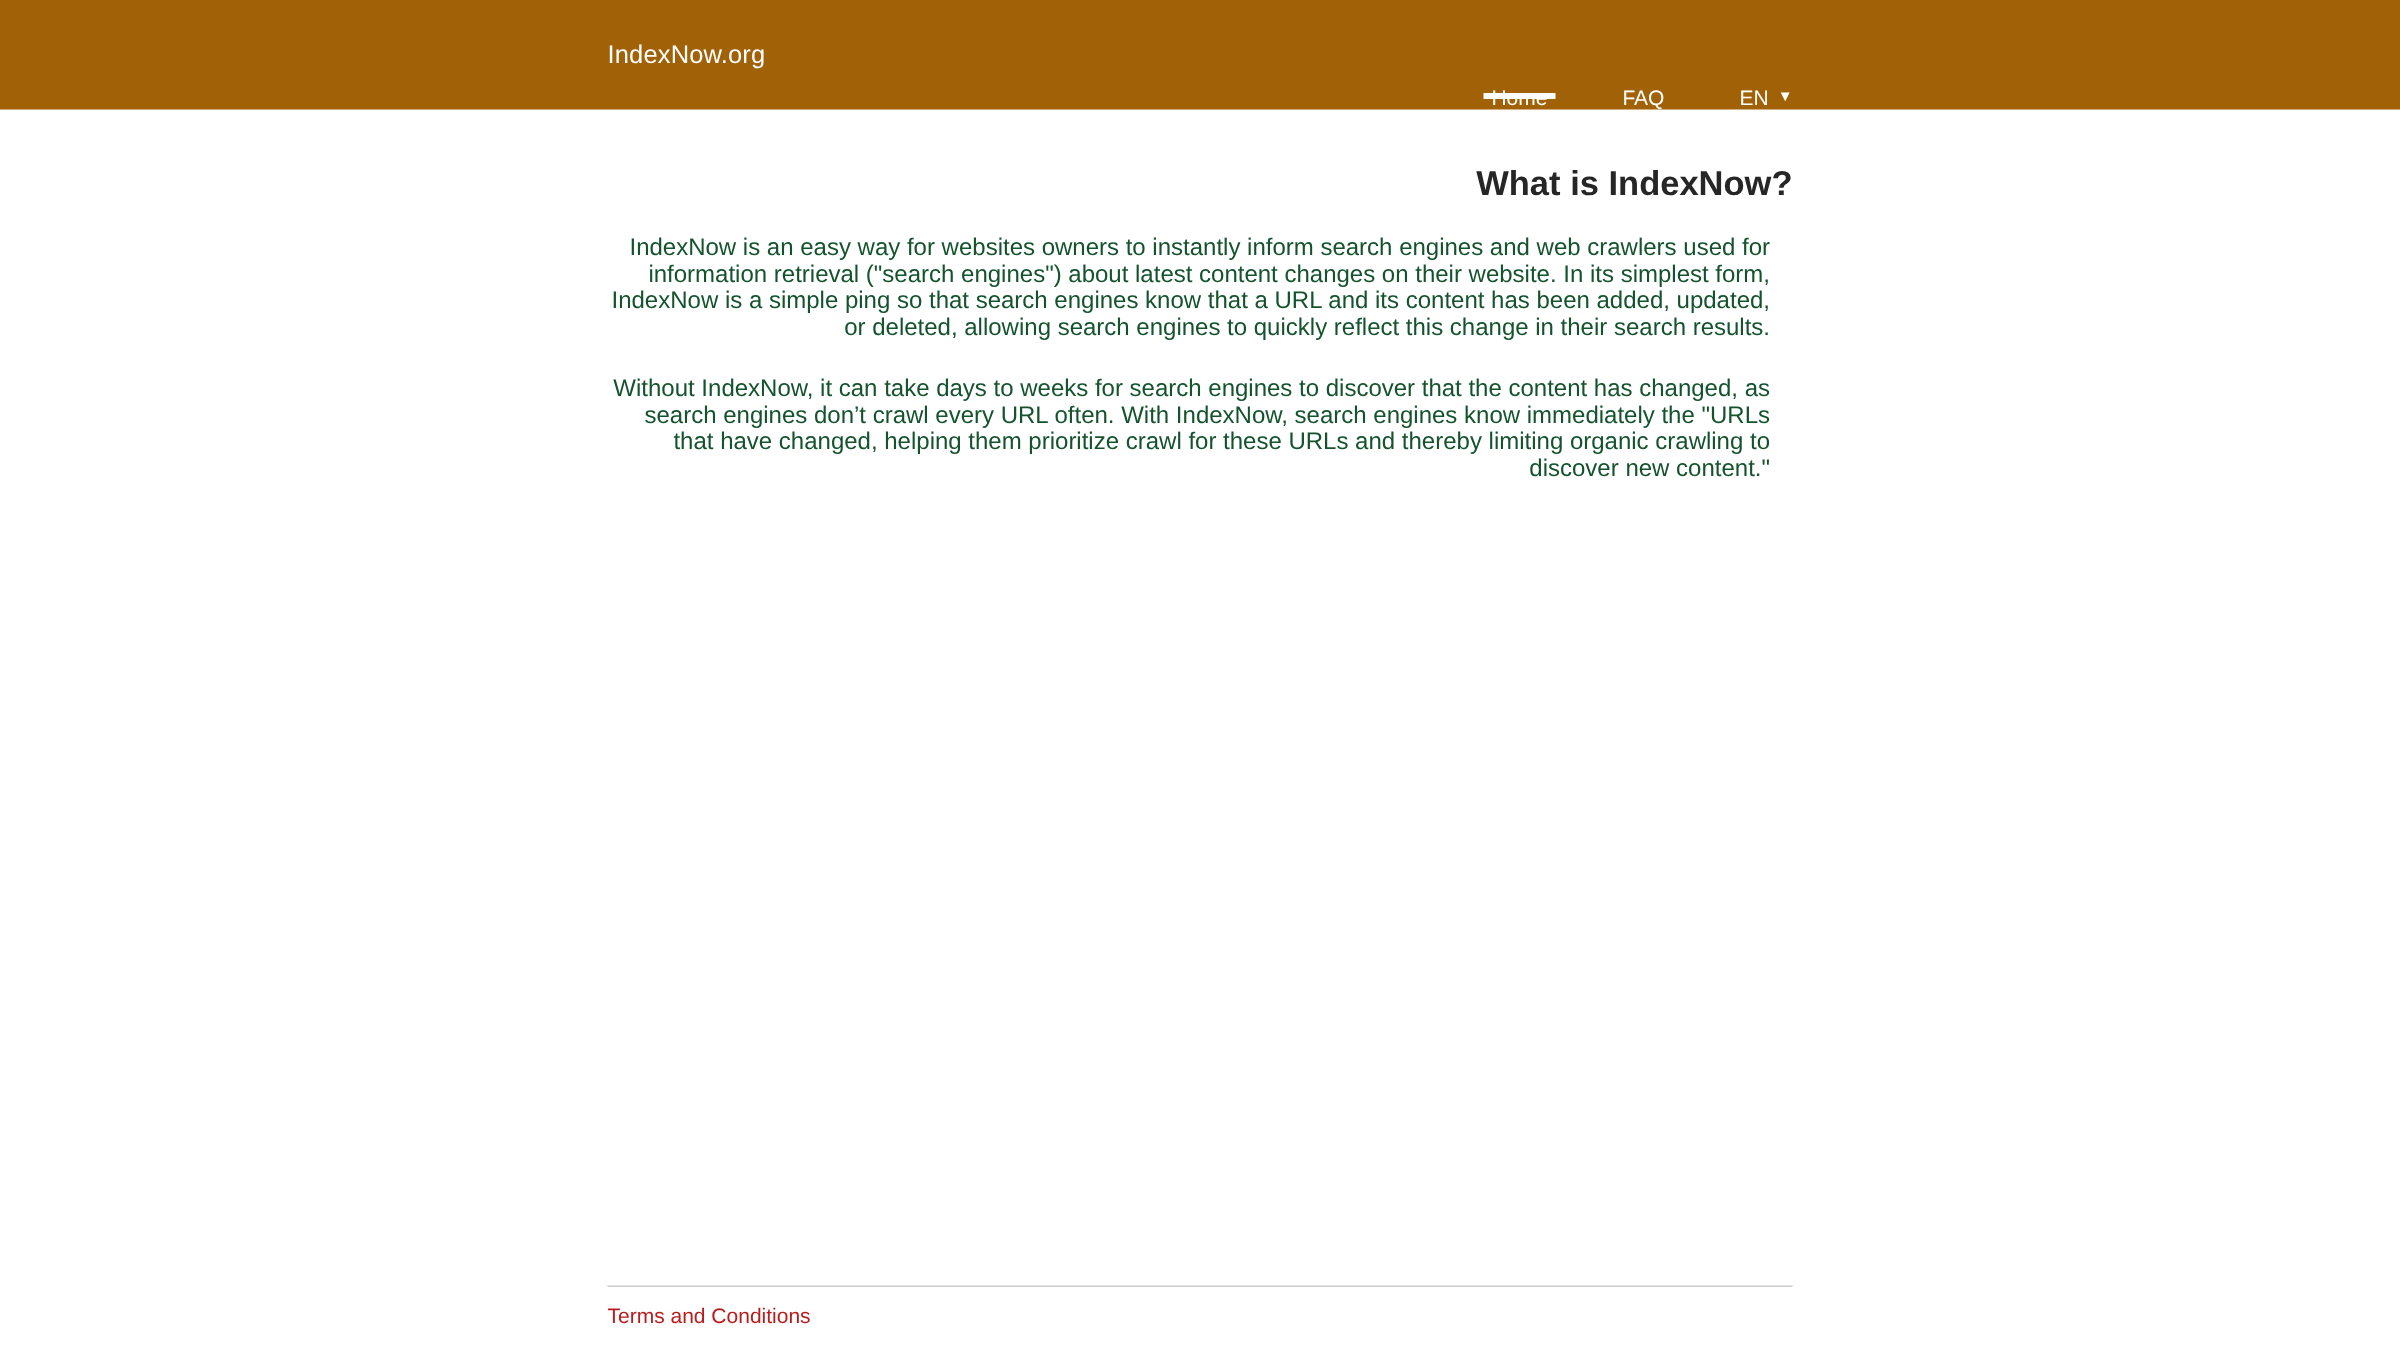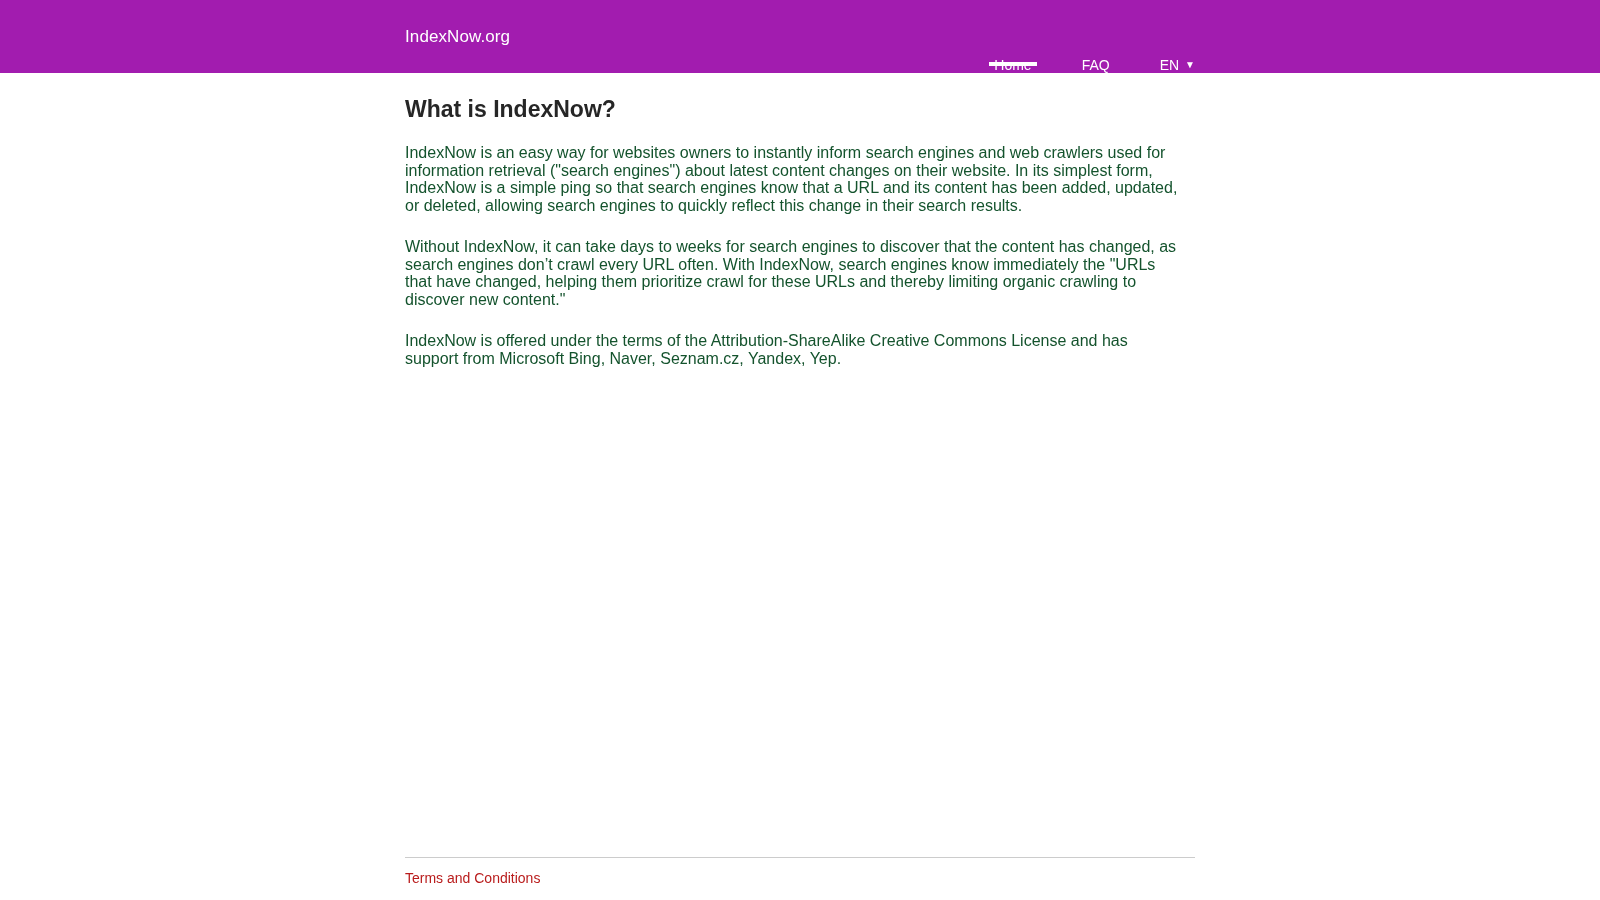--- a/index.html
+++ b/index.html
@@ -16,21 +16,21 @@
   }
   .container {
     width: 790px;
     margin: 0 auto;
   }
 
   
   .site-header {
     flex: 0 0 auto;
     height: 73px;
-    background: #a21caf;
+    background: #a16207;
   }
   .site-header .container {
     height: 100%;
     display: flex;
     align-items: center;
     justify-content: space-between;
   }
   .logo {
     color: #ffffff;
     font-size: 17px;
@@ -68,21 +68,22 @@
     margin-left: 6px;
     display: inline-block;
     transform: translateY(-1px);
   }
 
   
   .main {
     flex: 1 1 auto;
   }
   .main .container {
-    padding-top: 23px;
+    padding-top: 36px;
+    text-align: right;
   }
   .page-heading {
     margin: 0 0 21px 0;
     font-size: 23px;
     font-weight: 600;
     color: #262626;
   }
   .body-paragraph {
     margin: 0 0 24px 0;
     max-width: 775px;
@@ -126,21 +127,20 @@
       </a>
     </nav>
   </div>
 </header>
 
 <main class="main">
   <div class="container">
     <h1 class="page-heading">What is IndexNow?</h1>
     <p class="body-paragraph">IndexNow is an easy way for websites owners to instantly inform search engines and web crawlers used for information retrieval ("search engines") about latest content changes on their website. In its simplest form, IndexNow is a simple ping so that search engines know that a URL and its content has been added, updated, or deleted, allowing search engines to quickly reflect this change in their search results.</p>
     <p class="body-paragraph">Without IndexNow, it can take days to weeks for search engines to discover that the content has changed, as search engines don’t crawl every URL often. With IndexNow, search engines know immediately the "URLs that have changed, helping them prioritize crawl for these URLs and thereby limiting organic crawling to discover new content."</p>
-    <p class="body-paragraph">IndexNow is offered under the terms of the Attribution-ShareAlike Creative Commons License and has support from Microsoft Bing, Naver, Seznam.cz, Yandex, Yep.</p>
   </div>
 </main>
 
 <footer class="site-footer">
   <div class="container">
     <a class="terms-link">Terms and Conditions</a>
   </div>
 </footer>
 
 </body></html>

